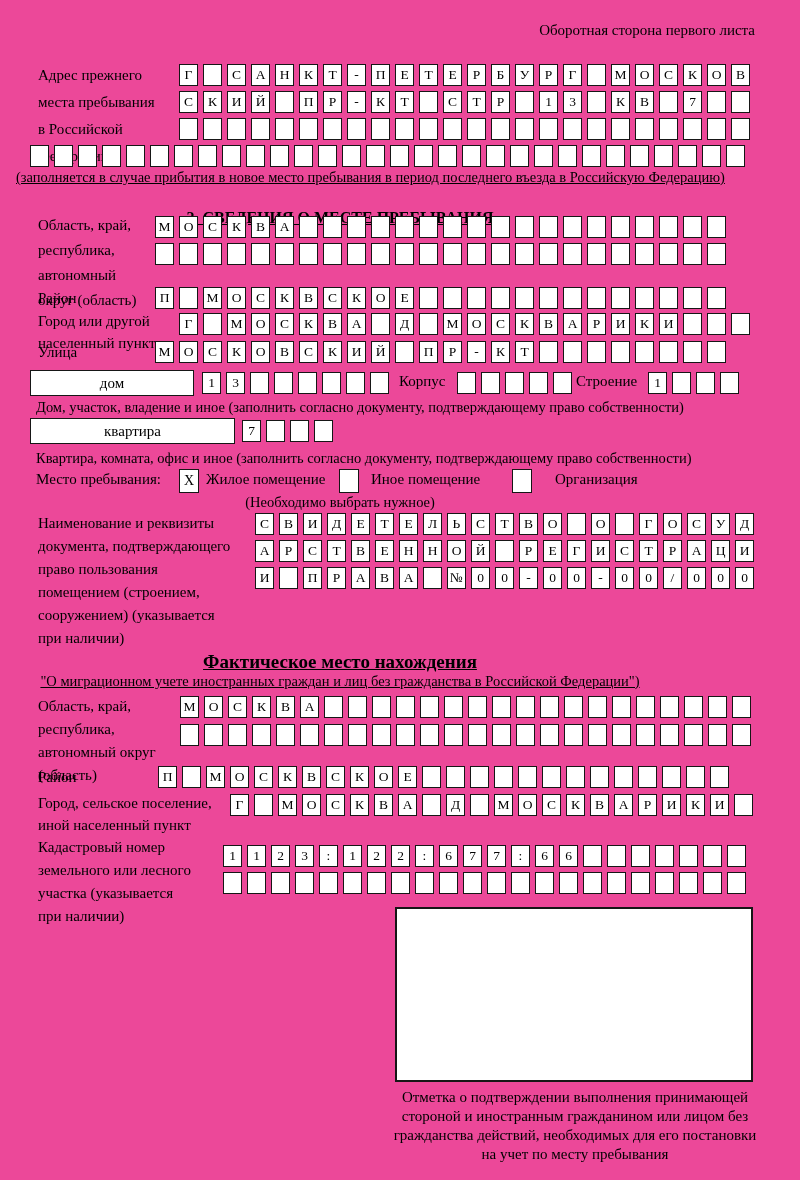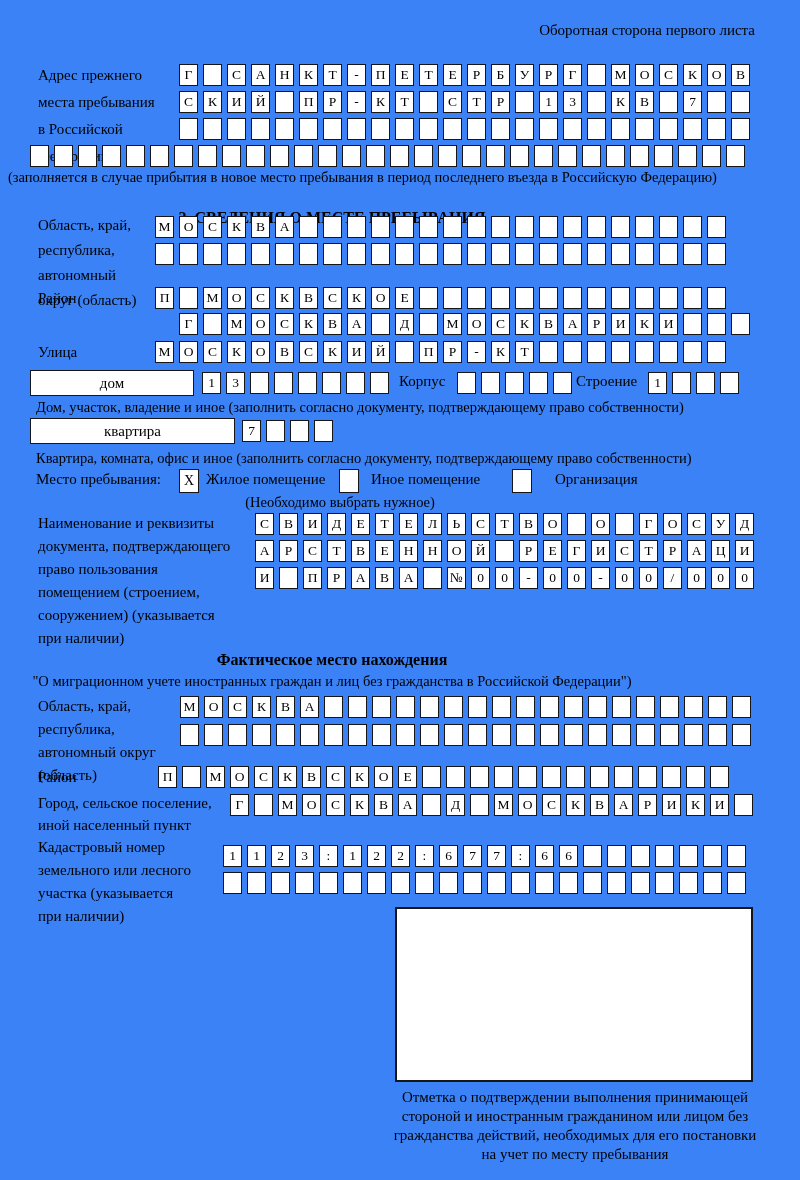--- a/index.html
+++ b/index.html
@@ -1,20 +1,20 @@
 <!DOCTYPE html>
 <html><head>
 <meta charset="utf-8">
 <style>
   html,body{margin:0;padding:0;background:#fff;}
-  .page{position:relative;width:800px;height:1180px;background:#3b82f6;color:#000;
+  .page{position:relative;width:800px;height:1180px;background:#ec4899;color:#000;
         font-family:"Liberation Serif","DejaVu Serif",serif;overflow:hidden;}
   .lbl{position:absolute;font-size:15px;white-space:nowrap;}
   .caption{position:absolute;font-size:14.5px;white-space:nowrap;}
-  .center{left:8px;width:648px;text-align:center;}
+  .center{left:16px;width:648px;text-align:center;text-decoration:underline;}
   .bold{font-weight:bold;margin-top:20px;}
   .cellrow{position:absolute;display:flex;gap:5px;}
   .cell{box-sizing:border-box;flex:0 0 19px;width:19px;height:22px;border:1.5px solid #161616;
         display:flex;align-items:center;justify-content:center;font-size:13.5px;background:#fff;}
   .cb{position:absolute;width:20px;height:24px;flex:none;font-size:14px;}
   .widebox{position:absolute;box-sizing:border-box;border:1.5px solid #161616;background:#fff;
         display:flex;align-items:center;justify-content:center;font-size:15px;}
   .stamp{position:absolute;left:395px;top:907px;width:358px;height:175px;border:2px solid #161616;box-sizing:border-box;background:#fff;}
   .stampcap{position:absolute;left:393px;top:1088px;width:364px;text-align:center;font-size:15px;line-height:19px;}
 </style>
@@ -225,20 +225,24 @@
       <span class="cell"></span>
       <span class="cell"></span>
       <span class="cell"></span>
       <span class="cell"></span>
       <span class="cell"></span>
       <span class="cell"></span>
       <span class="cell"></span>
       <span class="cell"></span>
     </div>
 
+  <div class="lbl" style="left:38px;top:310px;line-height:22px;">
+      <div class="line">Город или другой</div>
+      <div class="line">населенный пункт</div>
+    </div>
   <div class="cellrow" style="left:179px;top:313px;">
       <span class="cell">Г</span>
       <span class="cell"></span>
       <span class="cell">М</span>
       <span class="cell">О</span>
       <span class="cell">С</span>
       <span class="cell">К</span>
       <span class="cell">В</span>
       <span class="cell">А</span>
       <span class="cell"></span>
@@ -404,21 +408,21 @@
       <span class="cell">0</span>
       <span class="cell">-</span>
       <span class="cell">0</span>
       <span class="cell">0</span>
       <span class="cell">/</span>
       <span class="cell">0</span>
       <span class="cell">0</span>
       <span class="cell">0</span>
     </div>
 
-  <div class="lbl center bold" style="top:631px;font-size:16px;">Фактическое место нахождения</div>
+  <div class="lbl center bold" style="top:631px;font-size:19px;">Фактическое место нахождения</div>
   <div class="caption center" style="top:673px;">"О миграционном учете иностранных граждан и лиц без гражданства в Российской Федерации")</div>
 
   <div class="lbl" style="left:38px;top:695px;line-height:23px;">
       <div class="line">Область, край,</div>
       <div class="line">республика,</div>
       <div class="line">автономный округ</div>
       <div class="line">(область)</div>
     </div>
   <div class="cellrow" style="left:180px;top:696px;">
       <span class="cell">М</span>

